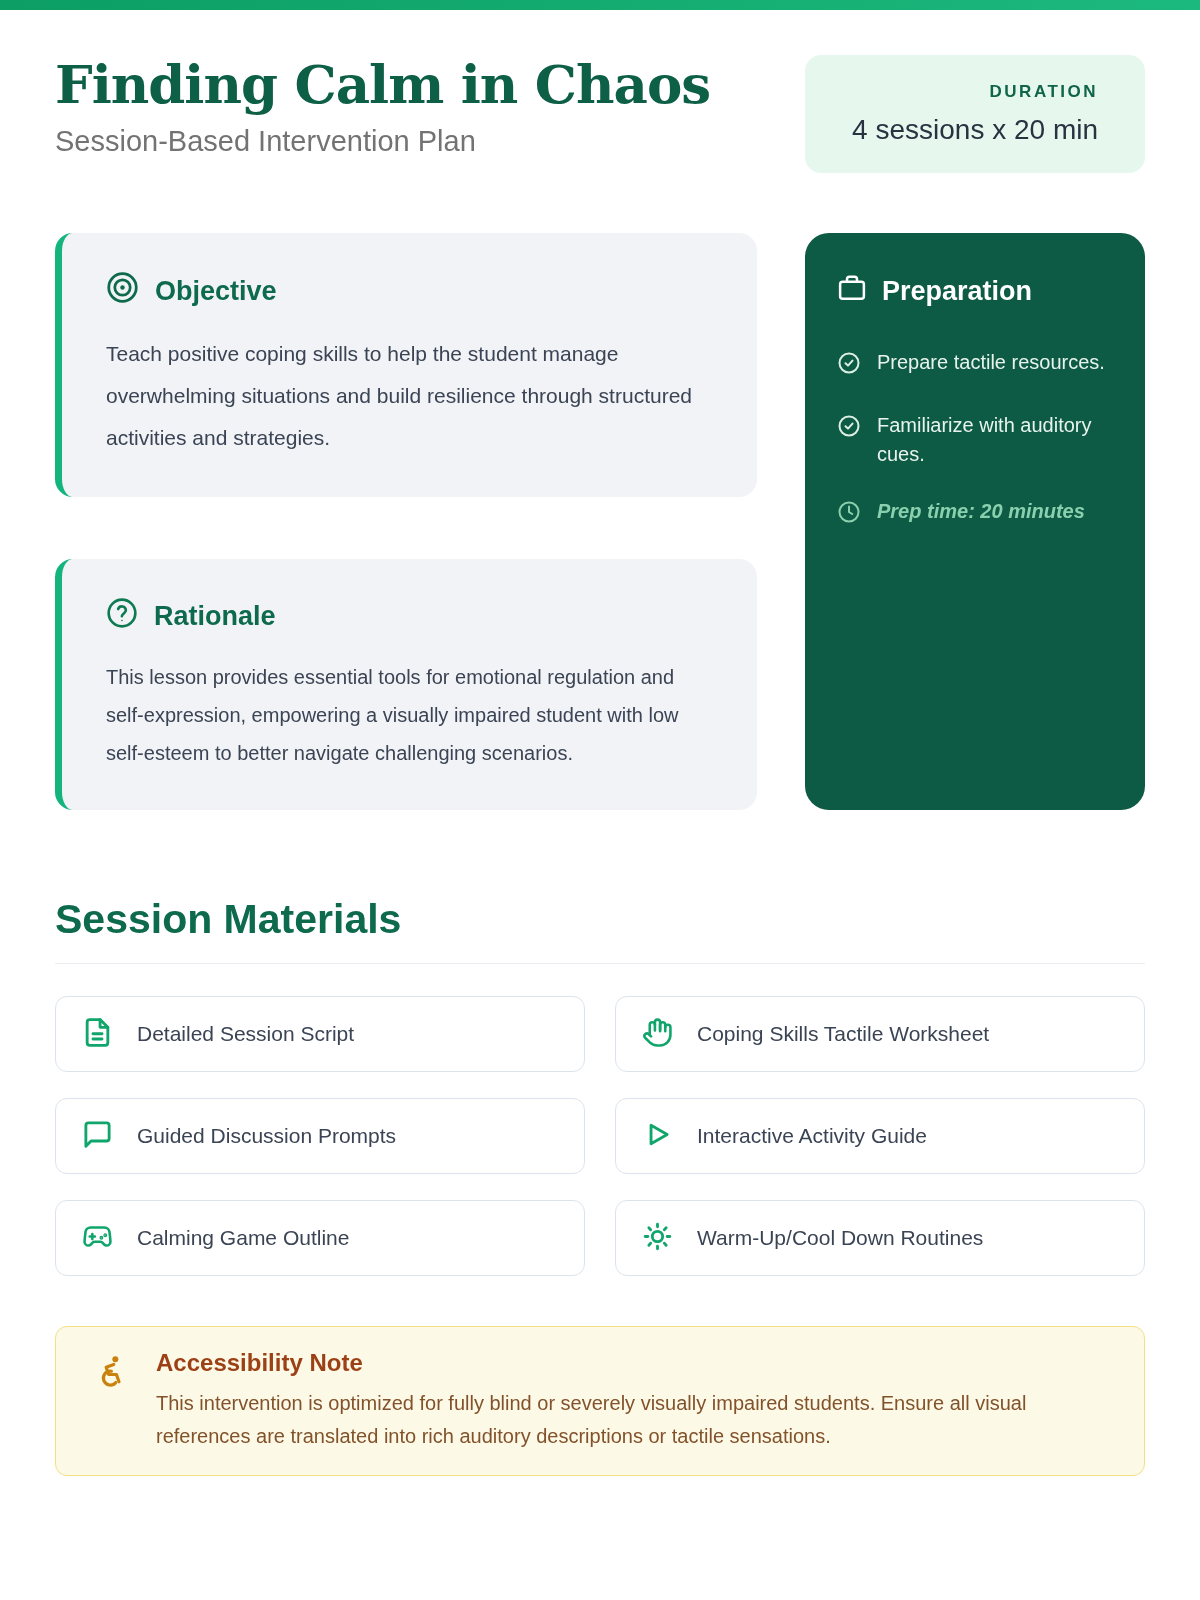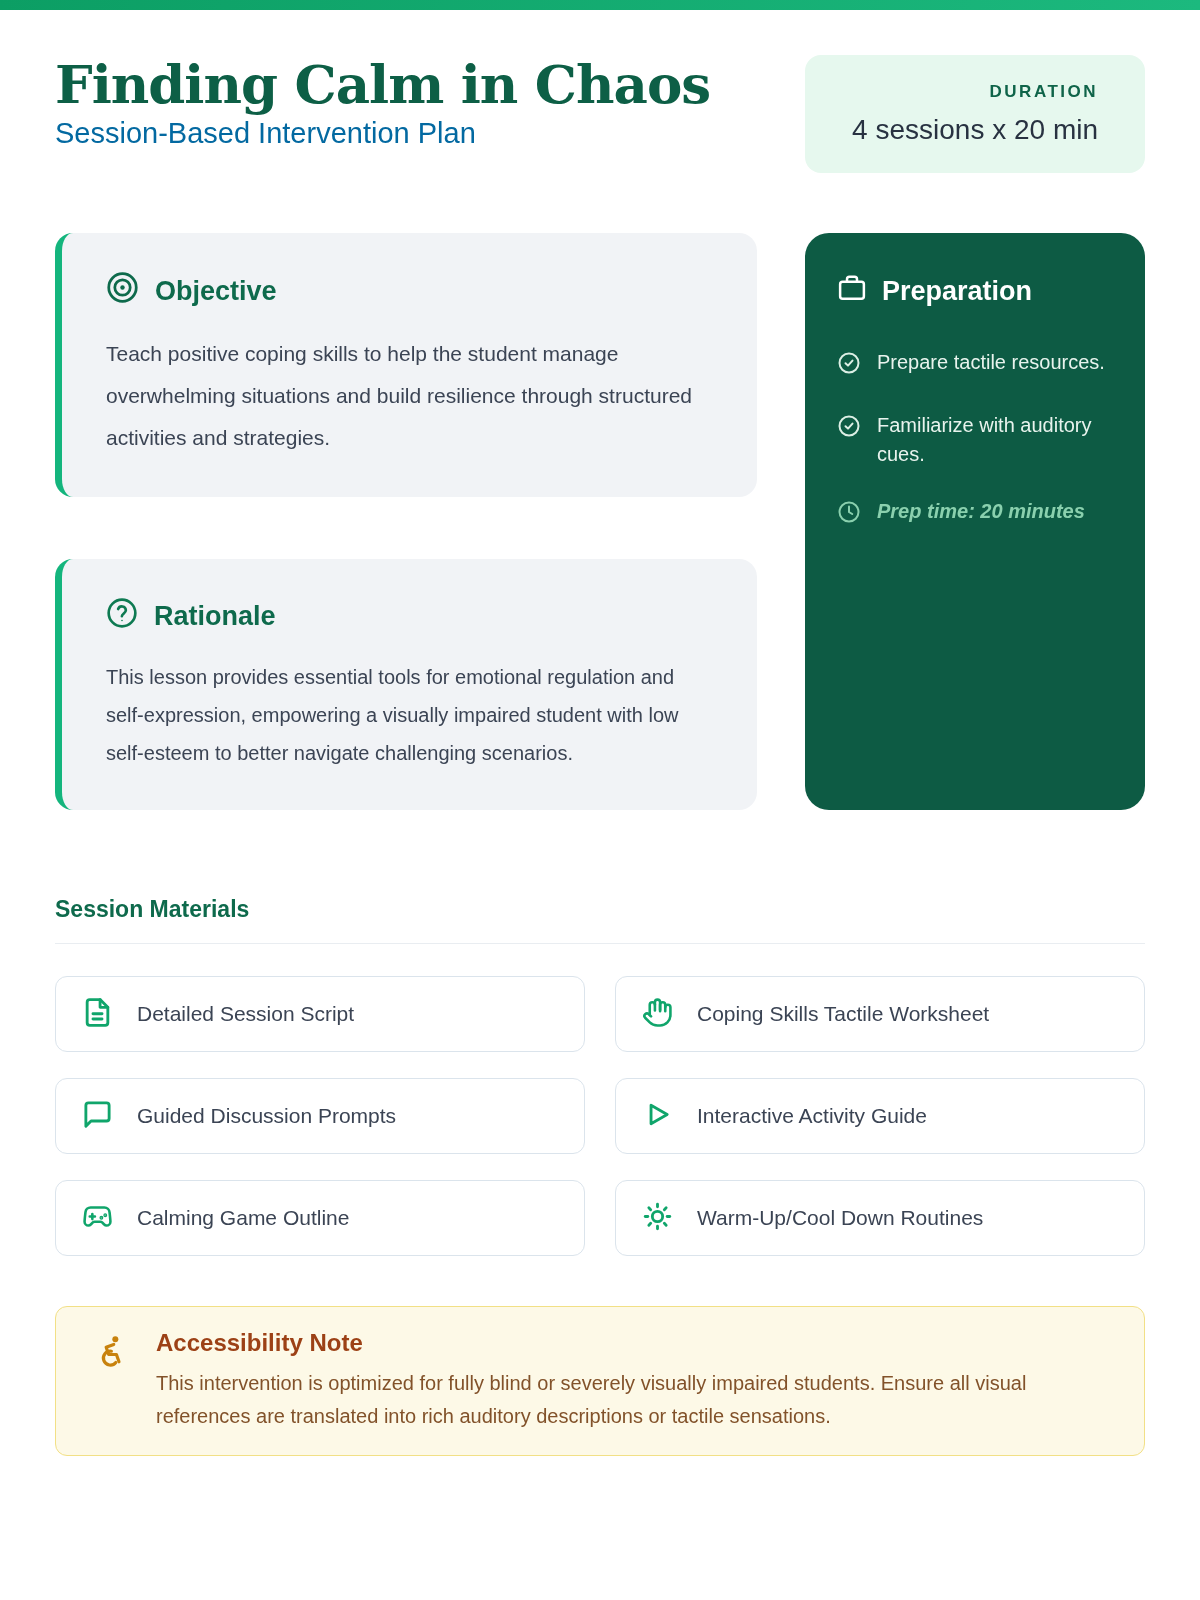--- a/index.html
+++ b/index.html
@@ -11,21 +11,21 @@
   }
   .topbar { height:10px; width:100%; background:linear-gradient(90deg,#0c9e64,#1cb97e); }
   .content { padding:0 55px; }
 
   
   .header { display:flex; justify-content:space-between; align-items:flex-start; margin-top:45px; }
   .page-title {
     font-family:"DejaVu Serif", serif; font-weight:700; font-size:53px;
     color:#0d5f46; letter-spacing:-1px; line-height:1.1;
   }
-  .page-subtitle { font-size:29px; color:#0369a1; margin-top:4px; }
+  .page-subtitle { font-size:29px; color:#737373; margin-top:12px; }
   .duration-card {
     background:#e6f8ee; border-radius:16px; padding:27px 47px;
     text-align:right; min-width:325px;
   }
   .duration-label { font-size:17px; font-weight:700; color:#0f6449; letter-spacing:2.5px; }
   .duration-value { font-size:28px; color:#283241; margin-top:12px; }
 
   
   .main { display:flex; gap:48px; margin-top:60px; align-items:stretch; }
   .col-left { flex:1; display:flex; flex-direction:column; gap:62px; }
@@ -43,21 +43,21 @@
     background:#0d5b44; border-radius:24px; padding:40px 32px;
     width:100%; color:#ffffff;
   }
   .prep-head { display:flex; align-items:center; gap:15px; font-size:27px; font-weight:700; color:#ffffff; }
   .prep-list { margin-top:38px; display:flex; flex-direction:column; gap:28px; }
   .prep-item { display:flex; gap:16px; font-size:20px; line-height:1.45; color:#e8f3ed; }
   .prep-item svg { flex-shrink:0; margin-top:3px; }
   .prep-time { color:#8ad0ae; font-style:italic;font-weight:bold; }
 
   
-  .materials-heading { margin-top:86px; font-size:23px; font-weight:700; color:#0e6a4c; }
+  .materials-heading { margin-top:86px; font-size:41px; font-weight:700; color:#0e6a4c; }
   .divider { height:1px; background:#e9edf1; margin-top:20px; }
   .materials-grid {
     margin-top:32px; display:grid; grid-template-columns:1fr 1fr;
     column-gap:30px; row-gap:26px;
   }
   .material-card {
     border:1.5px solid #dbe4ec; border-radius:12px; background:#ffffff;
     height:76px; padding:0 26px; display:flex; align-items:center; gap:24px;
     cursor:pointer;
   }

